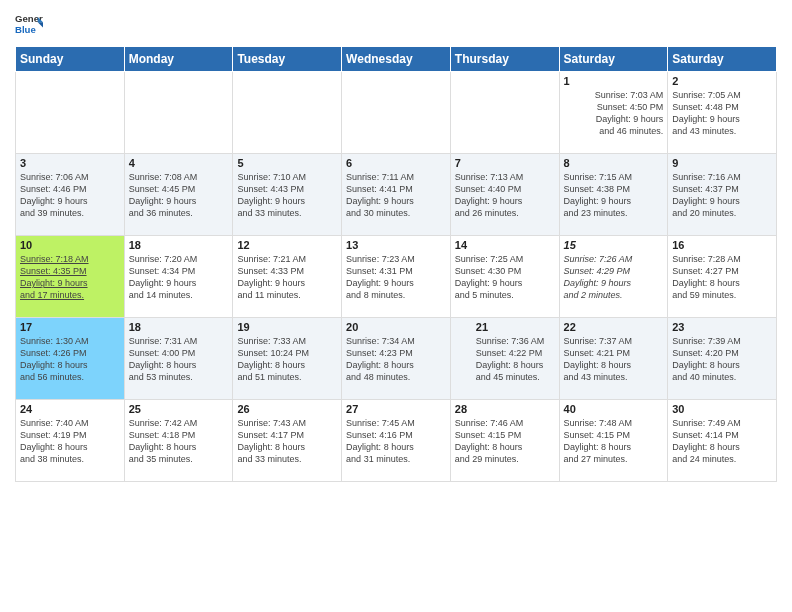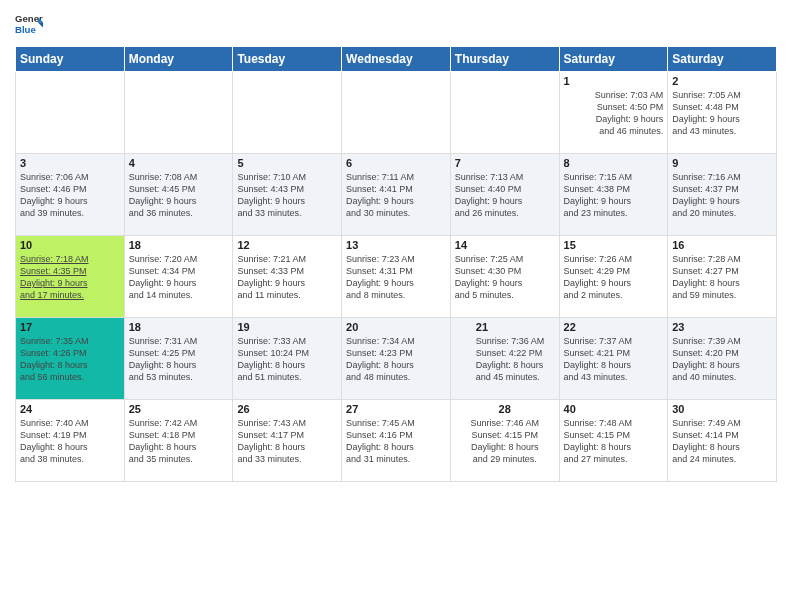--- a/index.html
+++ b/index.html
@@ -220,47 +220,47 @@
 Daylight: 9 hours
 and 8 minutes.</div>
           </td>
           <td style="background: rgb(255, 255, 255);">
             <span class="day-num">14</span>
             <div class="day-info" style="white-space: pre-line;">Sunrise: 7:25 AM
 Sunset: 4:30 PM
 Daylight: 9 hours
 and 5 minutes.</div>
           </td>
-          <td style="background: rgb(255, 255, 255);">
+          <td style="background: rgb(255, 255, 255); font-style: italic;">
             <span class="day-num">15</span>
             <div class="day-info" style="white-space: pre-line;">Sunrise: 7:26 AM
 Sunset: 4:29 PM
 Daylight: 9 hours
 and 2 minutes.</div>
           </td>
           <td style="background: rgb(255, 255, 255); margin-top: 30px;">
             <span class="day-num">16</span>
             <div class="day-info" style="white-space: pre-line;">Sunrise: 7:28 AM
 Sunset: 4:27 PM
 Daylight: 8 hours
 and 59 minutes.</div>
           </td>
         </tr>
         <tr>
-          <td style="background: #14b8a6;">
+          <td style="background: #7dd3fc;">
             <span class="day-num">17</span>
-            <div class="day-info" style="white-space: pre-line;">Sunrise: 7:35 AM
+            <div class="day-info" style="white-space: pre-line;">Sunrise: 1:30 AM
 Sunset: 4:26 PM
 Daylight: 8 hours
 and 56 minutes.</div>
           </td>
           <td style="background: rgb(240, 244, 248);">
             <span class="day-num">18</span>
             <div class="day-info" style="white-space: pre-line;">Sunrise: 7:31 AM
-Sunset: 4:25 PM
+Sunset: 4:00 PM
 Daylight: 8 hours
 and 53 minutes.</div>
           </td>
           <td style="background: rgb(240, 244, 248);">
             <span class="day-num">19</span>
             <div class="day-info" style="white-space: pre-line;">Sunrise: 7:33 AM
 Sunset: 10:24 PM
 Daylight: 8 hours
 and 51 minutes.</div>
           </td>
@@ -315,21 +315,21 @@
 Daylight: 8 hours
 and 33 minutes.</div>
           </td>
           <td style="background: rgb(255, 255, 255);">
             <span class="day-num">27</span>
             <div class="day-info" style="white-space: pre-line;">Sunrise: 7:45 AM
 Sunset: 4:16 PM
 Daylight: 8 hours
 and 31 minutes.</div>
           </td>
-          <td style="background: rgb(255, 255, 255); text-align: center;">
+          <td style="background: rgb(255, 255, 255);">
             <span class="day-num">28</span>
             <div class="day-info" style="white-space: pre-line;">Sunrise: 7:46 AM
 Sunset: 4:15 PM
 Daylight: 8 hours
 and 29 minutes.</div>
           </td>
           <td style="background: rgb(255, 255, 255);">
             <span class="day-num">40</span>
             <div class="day-info" style="white-space: pre-line;">Sunrise: 7:48 AM
 Sunset: 4:15 PM

